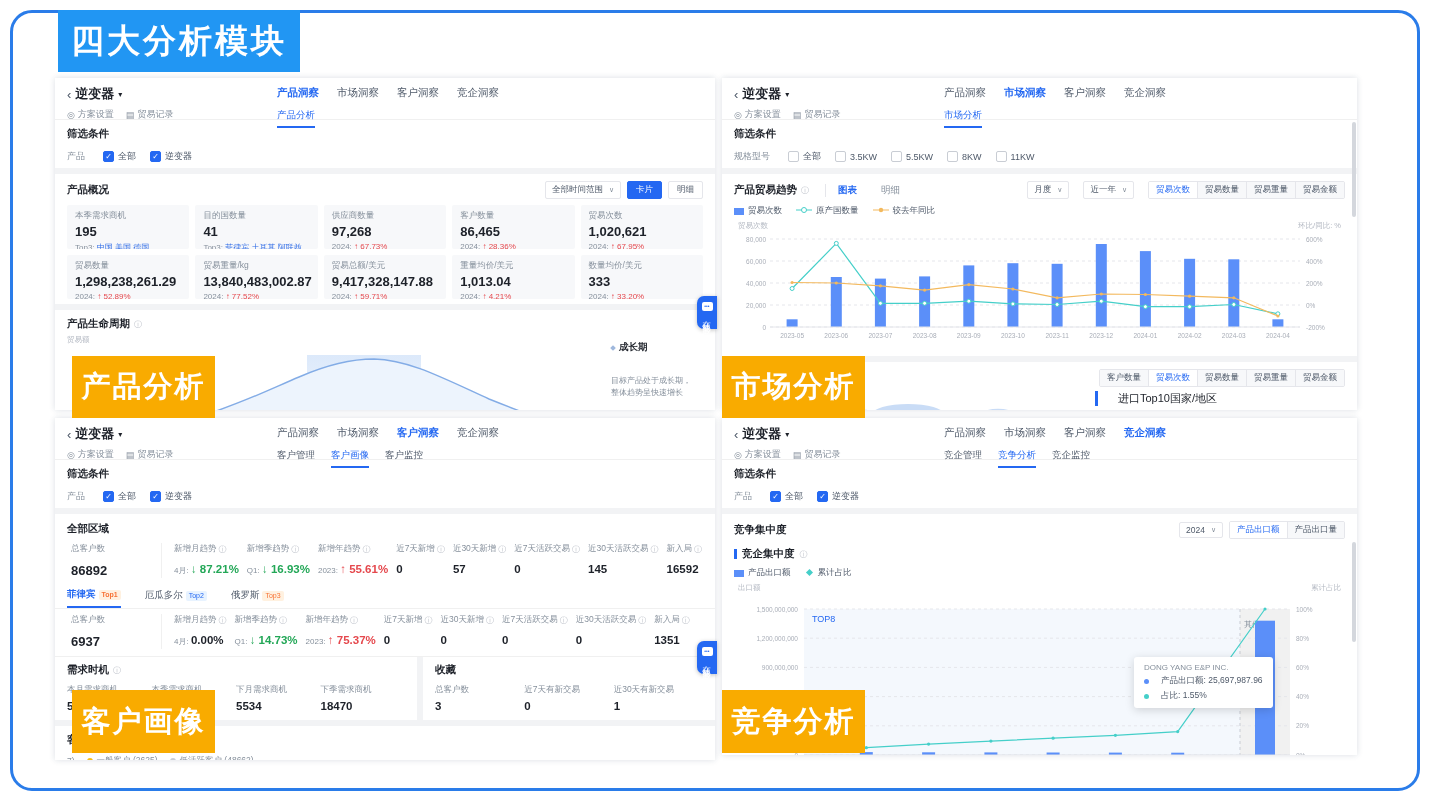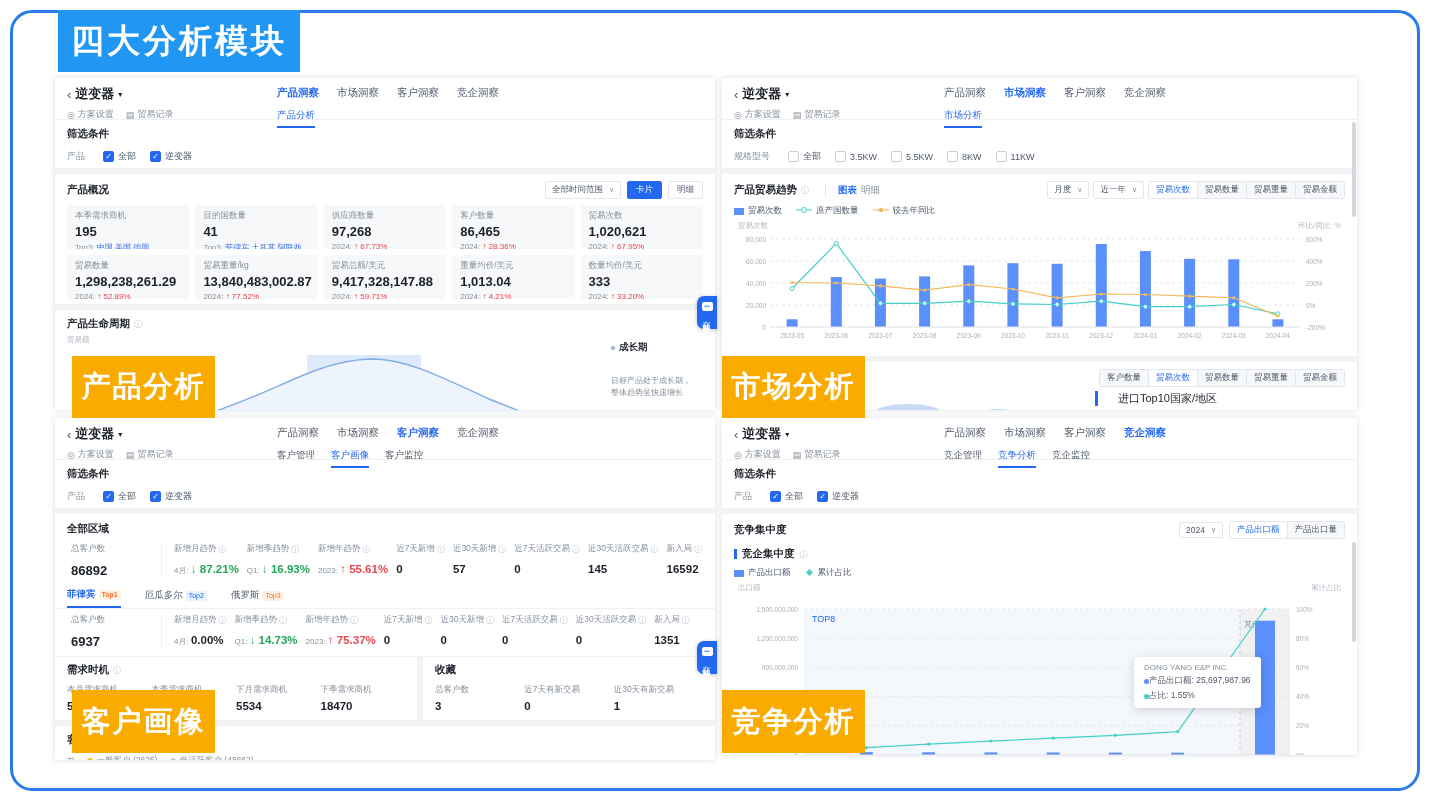--- a/index.html
+++ b/index.html
@@ -66,23 +66,23 @@
   .stages{width:104px;display:flex;flex-direction:column;gap:6px;}
   .stage{border:1px solid transparent;border-radius:3px;padding:5px 7px;background:#fff;}
   .stage.on{border-color:#9fc1f7;background:#f3f8ff;}
   .stage .nm{font-size:9.5px;color:#1d2129;display:flex;align-items:center;gap:4px;font-weight:600;}
   .stage.on .nm{color:#2468F2;}
   .dot{width:4px;height:4px;background:#9fb8dd;transform:rotate(45deg);}
   .stage.on .dot{background:#2468F2;}
   .stage .ds{font-size:8px;color:#86909c;margin-top:21px;line-height:1.5;}
 
   .tr-head{display:flex;align-items:center;gap:4px;}
-  .tr-tabs{display:flex;gap:4px;margin-left:12px;font-size:9.5px;color:#86909c;border-left:1px solid #e5e6eb;padding-left:12px;}
+  .tr-tabs{display:flex;gap:24px;margin-left:12px;font-size:9.5px;color:#86909c;border-left:1px solid #e5e6eb;padding-left:12px;}
   .tr-tab.on{color:#2468F2;font-weight:600;}
-  .tr-right{margin-left:auto;display:flex;gap:4px;align-items:center;}
+  .tr-right{margin-left:auto;display:flex;gap:14px;align-items:center;}
   .btn-group{display:flex;border:1px solid #e5e6eb;border-radius:2px;overflow:hidden;}
   .bg-btn{padding:2px 7px;font-size:8.5px;color:#4e5969;background:#f7f8fa;border-left:1px solid #e5e6eb;white-space:nowrap;}
   .bg-btn:first-child{border-left:none;}
   .bg-btn.on{background:#fff;color:#2468F2;}
   .legend{display:flex;gap:14px;margin-top:6px;font-size:8.5px;color:#4e5969;align-items:center;}
   .lg-item{display:flex;gap:4px;align-items:center;}
   .lg-bar{width:10px;height:7px;background:#5B8FF9;}
   .axis-row{display:flex;justify-content:space-between;font-size:7.5px;color:#b3b8c2;margin-top:4px;padding:0 4px;}
 
   .dist-content{display:flex;margin-top:4px;}
@@ -115,21 +115,21 @@
   .ditem .lb{font-size:8.5px;color:#86909c;white-space:nowrap;}
   .ditem .vl{font-size:11.5px;font-weight:700;margin-top:4px;}
   .vl-legend{display:flex;gap:12px;font-size:8.5px;color:#86909c;margin-top:8px;align-items:center;}
   .sw{width:6px;height:6px;border-radius:50%;display:inline-block;}
 
   .cc-title{display:flex;align-items:center;gap:5px;margin-top:8px;}
   .bluebar{width:3px;height:10px;background:#2468F2;}
   .cc-chart{position:relative;margin-top:2px;}
   .tooltip{position:absolute;left:400px;top:62px;background:#fff;box-shadow:0 2px 10px rgba(0,0,0,.16);border-radius:3px;padding:6px 10px;z-index:6;}
   .tt-title{font-size:8px;color:#86909c;white-space:nowrap;}
-  .tt-row{font-size:8.5px;color:#4e5969;margin-top:3px;display:flex;gap:0;align-items:center;white-space:nowrap;}
+  .tt-row{font-size:8.5px;color:#4e5969;margin-top:3px;display:flex;gap:12px;align-items:center;white-space:nowrap;}
   .tt-dot{width:5px;height:5px;border-radius:50%;flex:none;}
 
   .service{position:absolute;width:20px;background:#2468F2;border-radius:7px 0 0 7px;color:#fff;display:flex;flex-direction:column;align-items:center;padding:6px 0 7px;z-index:25;gap:3px;box-shadow:0 1px 4px rgba(0,0,0,.25);}
   #svc1{left:697px;top:296px;}
   #svc2{left:697px;top:641px;}
   .svc-ic{width:11px;height:9px;background:#fff;border-radius:2px;font-size:5px;color:#2468F2;display:flex;align-items:center;justify-content:center;line-height:1;}
   .svc-txt{writing-mode:vertical-rl;font-size:8.5px;letter-spacing:2px;}
 
   .vscroll{position:absolute;right:1px;top:44px;bottom:4px;width:4px;}
   .vthumb{position:absolute;right:0;width:4px;border-radius:2px;background:#d4d7dd;}

